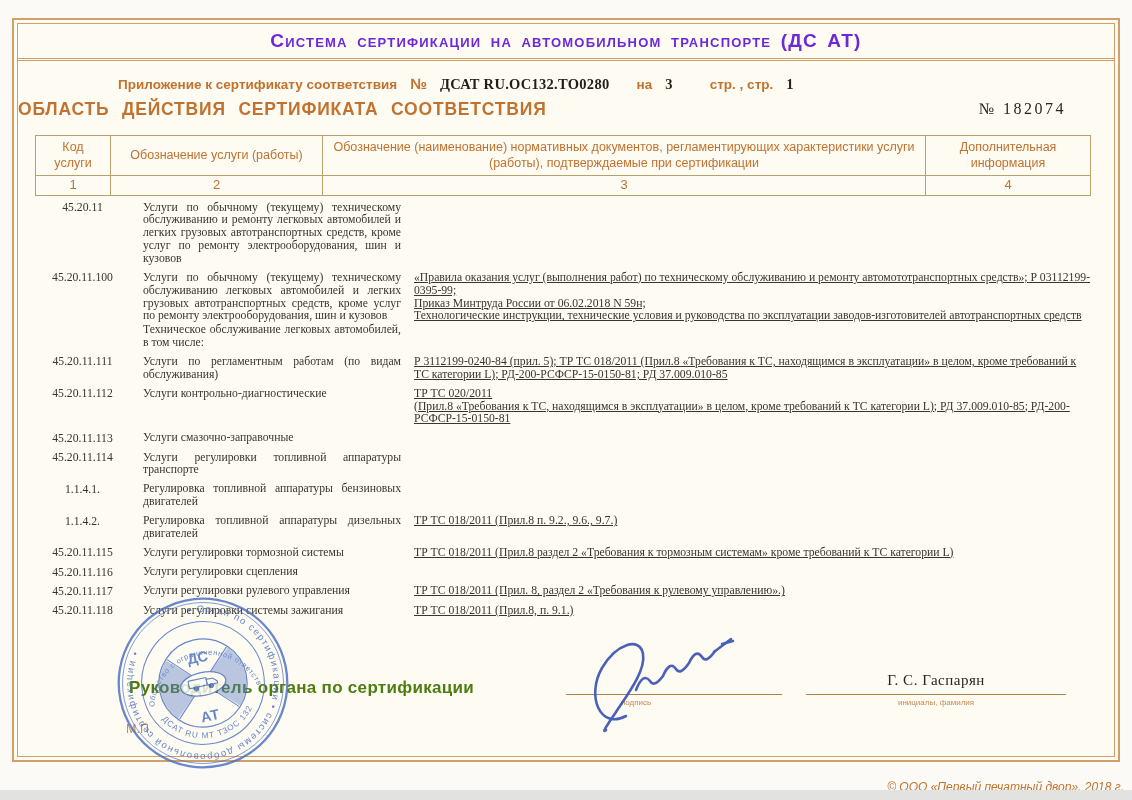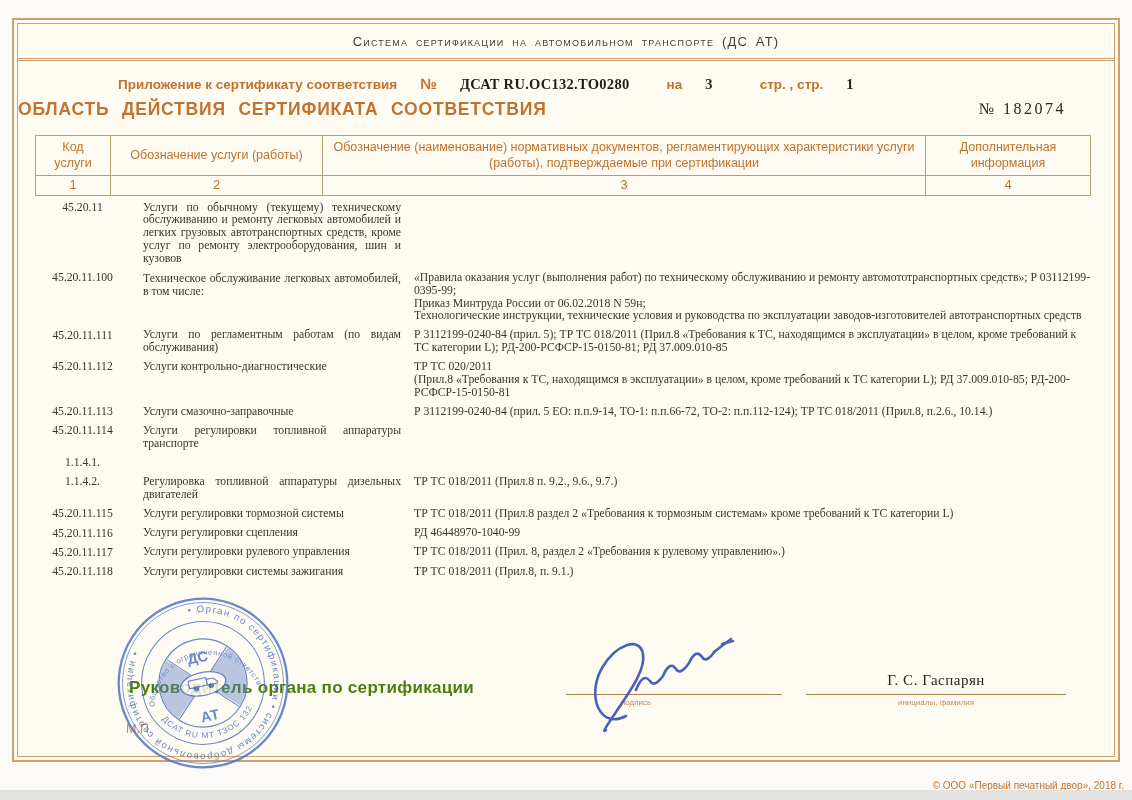--- a/index.html
+++ b/index.html
@@ -21,28 +21,28 @@
   .cert-inner {
     position:absolute; inset:3px; border:1px solid #d1a06a;
   }
 
   
   .band {
     height:37px; display:flex; align-items:center; justify-content:center;
     border-bottom:3px double #d1a06a;
   }
   .band-title {
-    color:#404040; font-weight:400; font-size:13px;
+    color:#6d28d9; font-weight:700; font-size:19px;
     font-variant:small-caps; letter-spacing:1.2px; word-spacing:3px;
   }
 
   
   .subhead { padding:14px 0 0 0; }
   .appendix-line {
-    padding-left:100px; display:flex; align-items:baseline; gap:23px;
+    padding-left:100px; display:flex; align-items:baseline; gap:13px;
     color:#c1722f; font-weight:700; font-size:13.5px;
   }
   .appendix-line .val {
     font-family:"Liberation Serif", serif; color:#221f1a;
     font-size:14.5px; font-weight:700; letter-spacing:0.3px;
   }
   .appendix-line .nsign { font-size:15px; }
   .scope-line { position:relative; margin-top:6px; height:26px; }
   .scope-title {
     text-align:left; color:#c1722f; font-weight:700; font-size:17.5px;
@@ -67,21 +67,21 @@
   .trow {
     display:grid; grid-template-columns:95px 258px 1fr;
     column-gap:13px; margin-bottom:6px;
     font-family:"Liberation Serif", serif; font-size:11.7px;
     line-height:1.1; color:#3a362c;
   }
   .c-code { text-align:center; padding-top:0.5px; }
   .c-name { text-align:justify; text-align-last:left; }
   .c-name .p2:empty { display:none; }
   .c-name .p2 { margin-top:1px; }
-  .c-docs { white-space:pre-line; text-align:left; padding-right:4px; }
+  .c-docs { white-space:pre-line; text-align:left; padding-right:4px;text-decoration:underline; }
 
   
   .sig-label {
     position:absolute; left:93px; top:678px;
     color:#4d7c0f; font-weight:700; font-size:17px; letter-spacing:0.3px;margin-left:36px;
   }
   .mp { position:absolute; left:126px; top:722px; color:#c78a52; font-size:12.5px; }
 
   .sign-line {
     position:absolute; left:566px; top:694px; width:216px;
@@ -98,21 +98,21 @@
   .name-line {
     position:absolute; left:806px; top:694px; width:260px;
     border-bottom:1.5px solid #b08048; height:1px;
   }
   .name-caption {
     position:absolute; left:806px; top:698px; width:260px; text-align:center;
     color:#c78a52; font-size:8px;
   }
   .copyright {
     position:absolute; right:8px; top:780px;
-    color:#c1722f; font-size:10px;
+    color:#c1722f; font-size:12px;font-style:italic;
   }
 
   
   .stamp {
     position:absolute; left:112px; top:592px; width:182px; height:182px;
     transform:rotate(-12deg); opacity:0.82; pointer-events:none;
   }
   .stamp svg { width:100%; height:100%; }
   .stamp text, .stamp textPath { fill:#4a6ec2; }
 
@@ -180,20 +180,21 @@
           <div class="c-name">
             <div class="p1">Услуги по обычному (текущему) техническому обслуживанию и ремонту легковых автомобилей и легких грузовых автотранспортных средств, кроме услуг по ремонту электрооборудования, шин и кузовов</div>
 
           </div>
           <div class="c-docs"></div>
         </div>
 
         <div class="trow">
           <div class="c-code">45.20.11.100</div>
           <div class="c-name">
+            <div class="p1">Услуги по обычному (текущему) техническому обслуживанию легковых автомобилей и легких грузовых автотранспортных средств, кроме услуг по ремонту электрооборудования, шин и кузовов</div>
             <div class="p2">Техническое обслуживание легковых автомобилей, в том числе:</div>
           </div>
           <div class="c-docs">«Правила оказания услуг (выполнения работ) по техническому обслуживанию и ремонту автомототранспортных средств»; Р 03112199-0395-99;
 Приказ Минтруда России от 06.02.2018 N 59н;
 Технологические инструкции, технические условия и руководства по эксплуатации заводов-изготовителей автотранспортных средств</div>
         </div>
 
         <div class="trow">
           <div class="c-code">45.20.11.111</div>
           <div class="c-name">
@@ -212,34 +213,37 @@
           <div class="c-docs">ТР ТС 020/2011
 (Прил.8 «Требования к ТС, находящимся в эксплуатации» в целом, кроме требований к ТС категории L); РД 37.009.010-85; РД-200-РСФСР-15-0150-81</div>
         </div>
 
         <div class="trow">
           <div class="c-code">45.20.11.113</div>
           <div class="c-name">
             <div class="p1">Услуги смазочно-заправочные</div>
 
           </div>
-          <div class="c-docs">Р 3112199-0240-84 (прил. 5 ЕО: п.п.9-14, ТО-1: п.п.66-72, ТО-2: п.п.112-124); ТР ТС 018/2011 (Прил.8, п.2.6., 10.14.)</div>
         </div>
 
         <div class="trow">
           <div class="c-code">45.20.11.114</div>
           <div class="c-name">
             <div class="p1">Услуги регулировки топливной аппаратуры транспорте</div>
 
           </div>
           <div class="c-docs"></div>
         </div>
 
         <div class="trow">
           <div class="c-code">1.1.4.1.</div>
+          <div class="c-name">
+            <div class="p1">Регулировка топливной аппаратуры бензиновых двигателей</div>
+
+          </div>
         </div>
 
         <div class="trow">
           <div class="c-code">1.1.4.2.</div>
           <div class="c-name">
             <div class="p1">Регулировка топливной аппаратуры дизельных двигателей</div>
 
           </div>
           <div class="c-docs">ТР ТС 018/2011 (Прил.8 п. 9.2., 9.6., 9.7.)</div>
         </div>
@@ -252,21 +256,20 @@
           </div>
           <div class="c-docs">ТР ТС 018/2011 (Прил.8 раздел 2 «Требования к тормозным системам» кроме требований к ТС категории L)</div>
         </div>
 
         <div class="trow">
           <div class="c-code">45.20.11.116</div>
           <div class="c-name">
             <div class="p1">Услуги регулировки сцепления</div>
 
           </div>
-          <div class="c-docs">РД 46448970-1040-99</div>
         </div>
 
         <div class="trow">
           <div class="c-code">45.20.11.117</div>
           <div class="c-name">
             <div class="p1">Услуги регулировки рулевого управления</div>
 
           </div>
           <div class="c-docs">ТР ТС 018/2011 (Прил. 8, раздел 2 «Требования к рулевому управлению».)</div>
         </div>

